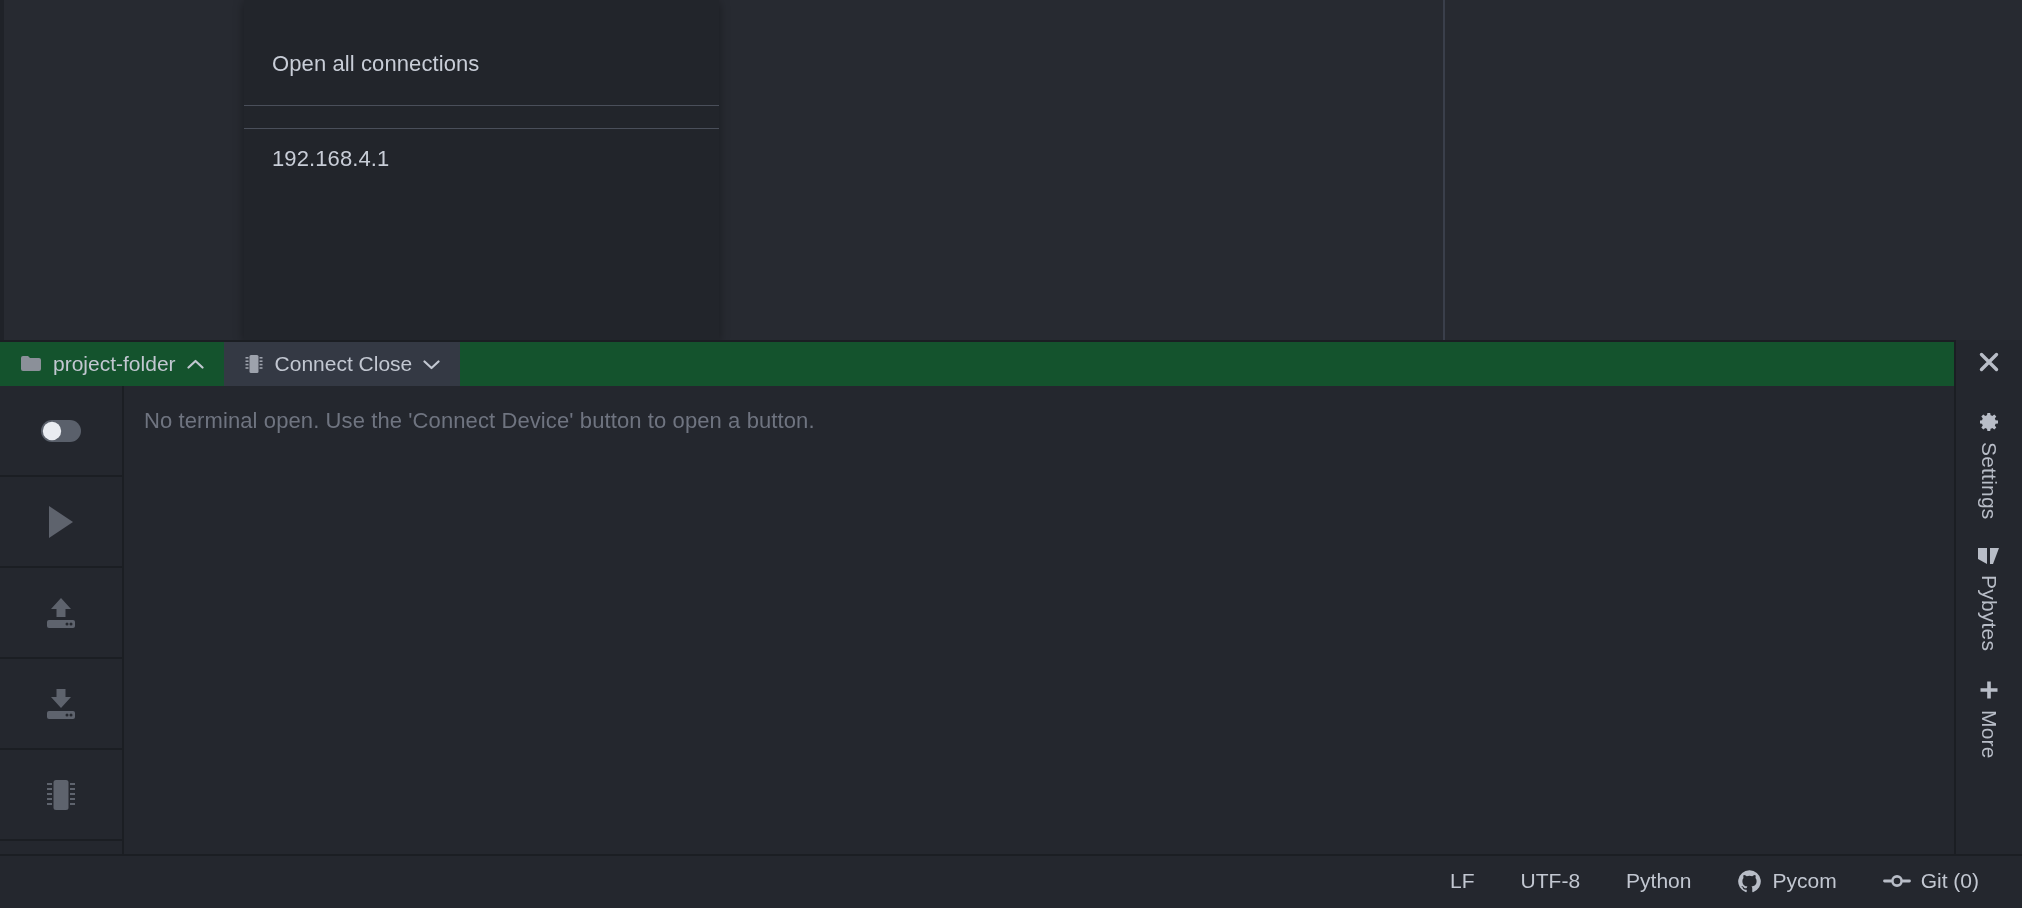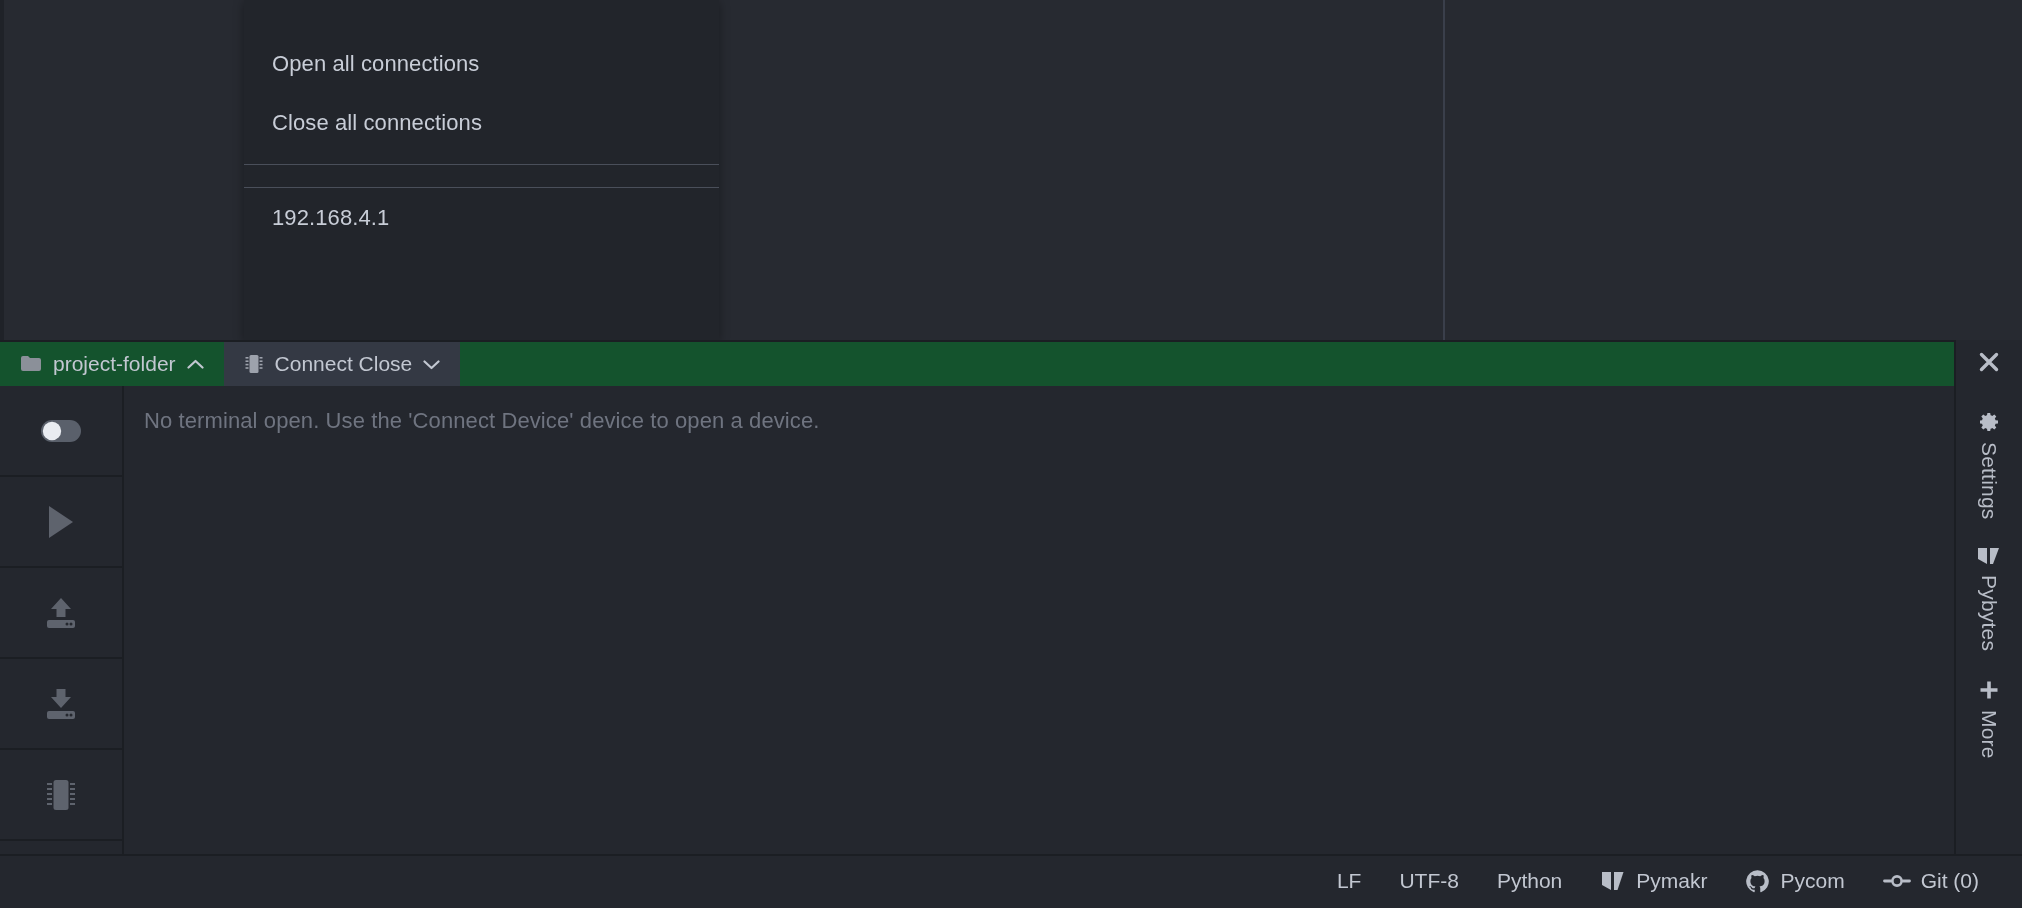--- a/index.html
+++ b/index.html
@@ -106,21 +106,21 @@
   .rail-v-label{
     writing-mode:vertical-rl; text-orientation:mixed;
     color:#b8bdc7; font-size:21px; letter-spacing:.2px; white-space:nowrap;
   }
 
   
   #statusbar{
     position:absolute; left:0; top:854px; width:2022px; height:54px;
     background:#24272e;
     display:flex; align-items:center; justify-content:flex-end;
-    padding-right:24px; gap:0;
+    padding-right:24px; gap:8px;
   }
   #statusbar-top-border{
     position:absolute; left:0; top:0; width:2022px; height:2px; background:#1b1e23;
   }
   .status-item{
     display:flex; align-items:center; gap:10px;
     padding:0 19px; height:54px;
     color:#c2c7d1; font-size:21px; white-space:nowrap; cursor:default;
   }
   svg{ display:block; }
@@ -129,21 +129,20 @@
 <body>
 
 <div id="root">
 
   <div id="editor-area">
     <div id="editor-left-edge"></div>
     <div id="editor-vdivider"></div>
 
     <div id="device-menu">
       <div class="menu-item" id="menu-open-all">Open all connections</div>
-      <div class="menu-item">Close all connections</div>
 
       <div id="menu-pad-a"></div>
       <div class="menu-sep"></div>
       <div id="menu-pad-b"></div>
 
 
       <div id="menu-pad-c"></div>
       <div class="menu-sep"></div>
 
       <div class="menu-item">192.168.4.1</div>
@@ -250,21 +249,21 @@
               <rect x="26" y="17" width="5" height="2"></rect>
                 <rect x="26" y="22" width="5" height="2"></rect>
               <rect x="26" y="27" width="5" height="2"></rect>
             </g>
           </svg>
         </span>
       </div>
     </div>
 
     <div id="terminal-body">
-      <div id="terminal-msg">No terminal open. Use the 'Connect Device' device to open a device.</div>
+      <div id="terminal-msg">No terminal open. Use the 'Connect Device' button to open a button.</div>
     </div>
 
     <div id="right-rail">
       <div id="right-close">
         <span>
           <svg width="24" height="24" viewBox="0 0 24 24">
             <path d="M4.5 4.5 L19.5 19.5 M19.5 4.5 L4.5 19.5" stroke="#b8bdc7" stroke-width="3.4" stroke-linecap="round"></path>
           </svg>
         </span>
       </div>
@@ -308,29 +307,20 @@
     </div>
 
     <div class="status-item">
       <span>UTF-8</span>
     </div>
 
     <div class="status-item">
       <span>Python</span>
     </div>
 
-    <div class="status-item">
-      <span>
-        <svg width="26" height="24" viewBox="0 0 26 24">
-          <path d="M2 3 H11 V21 L2 16 Z" fill="#b8bdc7"></path>
-          <path d="M14 3 H23.5 L17.5 21 H14 Z" fill="#b8bdc7"></path>
-        </svg>
-      </span>
-      <span>Pymakr</span>
-    </div>
 
     <div class="status-item">
       <span>
         <svg width="25" height="25" viewBox="0 0 24 24">
           <path fill="#b8bdc7" d="M12 1.3A10.7 10.7 0 0 0 8.6 22.2c.53.1.73-.23.73-.52v-1.8c-2.98.65-3.6-1.43-3.6-1.43-.49-1.24-1.19-1.57-1.19-1.57-.97-.66.07-.65.07-.65 1.08.07 1.64 1.1 1.64 1.1.96 1.63 2.5 1.16 3.12.89.1-.7.38-1.17.68-1.44-2.38-.27-4.88-1.19-4.88-5.29 0-1.17.42-2.12 1.1-2.87-.11-.27-.48-1.36.1-2.83 0 0 .9-.29 2.94 1.1a10.2 10.2 0 0 1 5.36 0c2.04-1.39 2.94-1.1 2.94-1.1.58 1.47.21 2.56.1 2.83.69.75 1.1 1.7 1.1 2.87 0 4.11-2.5 5.01-4.89 5.28.39.33.73.98.73 1.98v2.93c0 .29.19.63.74.52A10.7 10.7 0 0 0 12 1.3z"></path>
         </svg>
       </span>
       <span>Pycom</span>
     </div>
 

